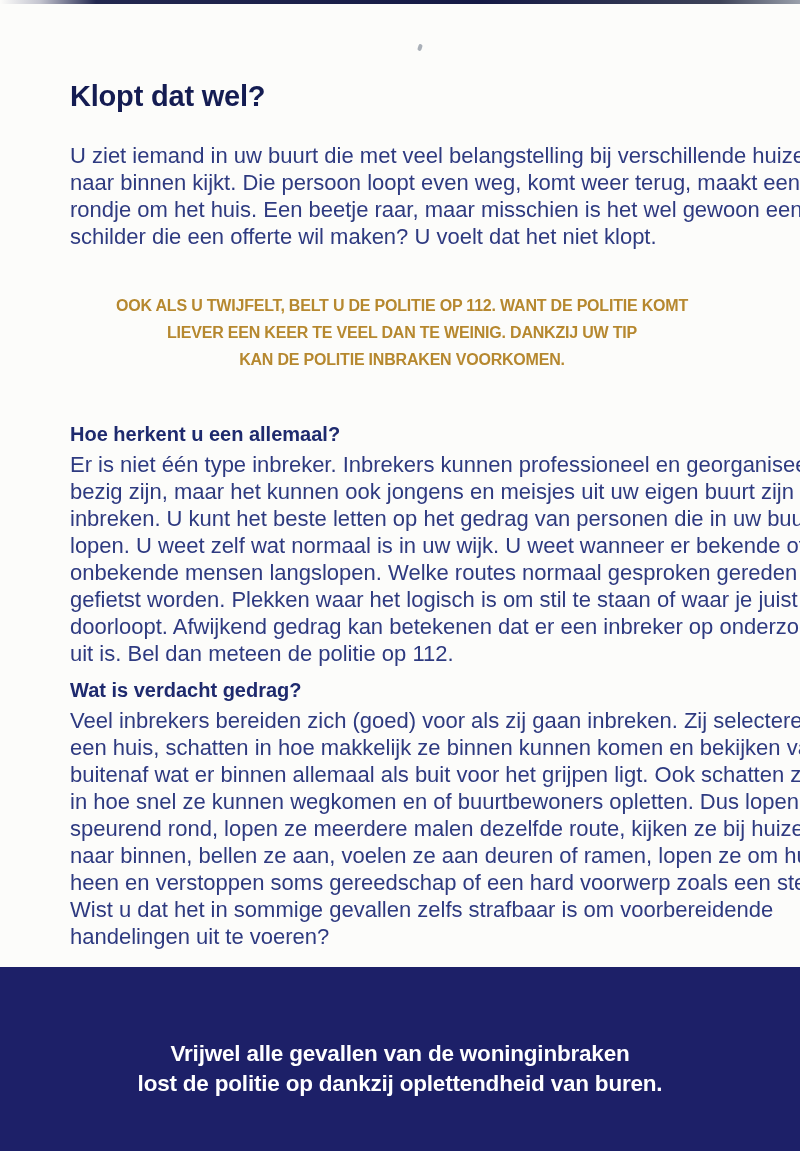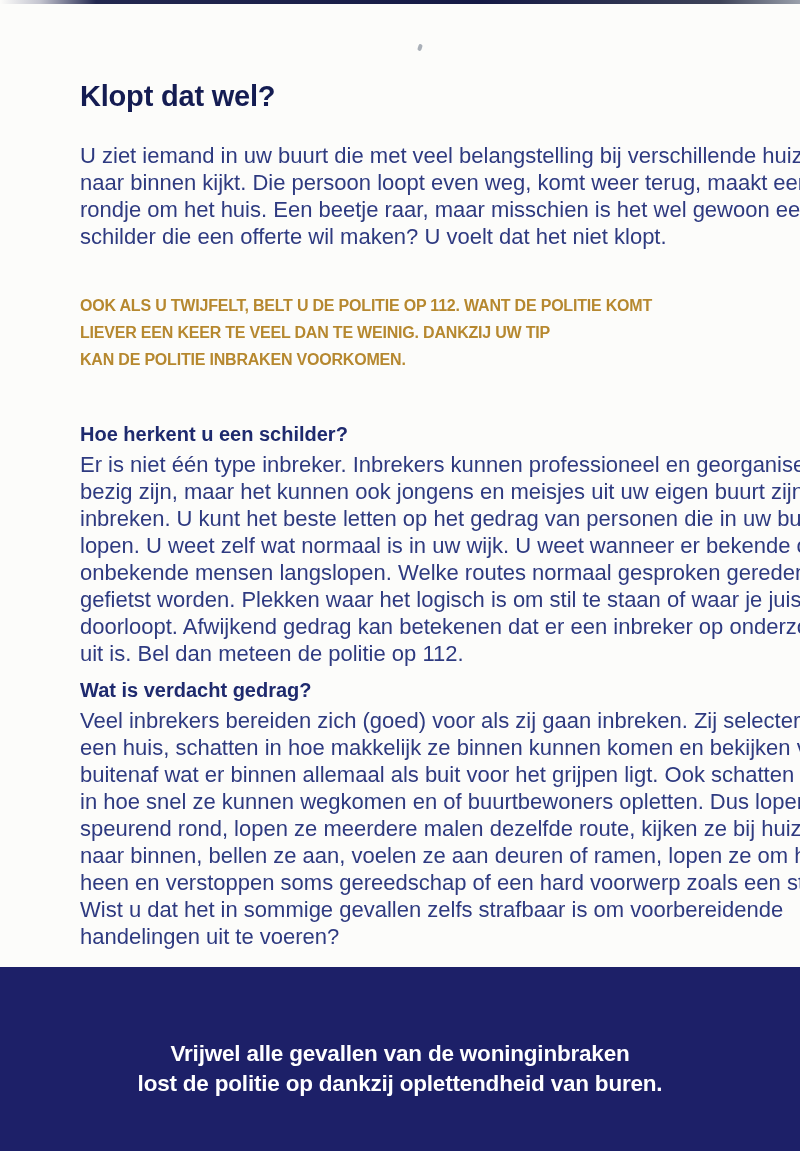--- a/index.html
+++ b/index.html
@@ -21,21 +21,21 @@
   .speck {
     position: absolute;
     left: 418px; top: 44px;
     width: 4px; height: 7px;
     background: #aab0b8;
     border-radius: 2px;
     transform: rotate(18deg);
   }
   .content {
     position: absolute;
-    left: 80px; top: 0;
+    left: 70px; top: 0;
     width: 664px;
   }
   .page-title {
     margin: 80px 0 0;
     font-size: 29px;
     line-height: 32px;
     font-weight: 700;
     letter-spacing: -0.2px;
     color: var(--title-navy, #141c52);
   }
@@ -46,20 +46,21 @@
     white-space: pre;
     margin: 0;
   }
   .intro { margin-top: 30px; }
   .callout {
     margin: 42px 0 0;
     font-size: 16px;
     line-height: 27px;
     font-weight: 700;
     letter-spacing: -0.2px;
+    text-align: center;
     white-space: pre;
     color: var(--accent-gold, #b6882f);
   }
   .section-heading {
     margin: 48px 0 0;
     font-size: 20px;
     line-height: 26px;
     font-weight: 700;
     color: var(--heading-navy, #1e2a6e);
   }
@@ -98,21 +99,21 @@
     <p class="body-text intro">U ziet iemand in uw buurt die met veel belangstelling bij verschillende huizen
 naar binnen kijkt. Die persoon loopt even weg, komt weer terug, maakt een
 rondje om het huis. Een beetje raar, maar misschien is het wel gewoon een
 schilder die een offerte wil maken? U voelt dat het niet klopt.</p>
 
     <p class="callout">OOK ALS U TWIJFELT, BELT U DE POLITIE OP 112. WANT DE POLITIE KOMT
 LIEVER EEN KEER TE VEEL DAN TE WEINIG. DANKZIJ UW TIP
 KAN DE POLITIE INBRAKEN VOORKOMEN.</p>
 
     <section class="section">
-      <h2 class="section-heading">Hoe herkent u een schilder?</h2>
+      <h2 class="section-heading">Hoe herkent u een allemaal?</h2>
       <p class="body-text section-body">Er is niet één type inbreker. Inbrekers kunnen professioneel en georganiseerd
 bezig zijn, maar het kunnen ook jongens en meisjes uit uw eigen buurt zijn die
 inbreken. U kunt het beste letten op het gedrag van personen die in uw buurt
 lopen. U weet zelf wat normaal is in uw wijk. U weet wanneer er bekende of
 onbekende mensen langslopen. Welke routes normaal gesproken gereden en
 gefietst worden. Plekken waar het logisch is om stil te staan of waar je juist
 doorloopt. Afwijkend gedrag kan betekenen dat er een inbreker op onderzoek
 uit is. Bel dan meteen de politie op 112.</p>
     </section>
 

